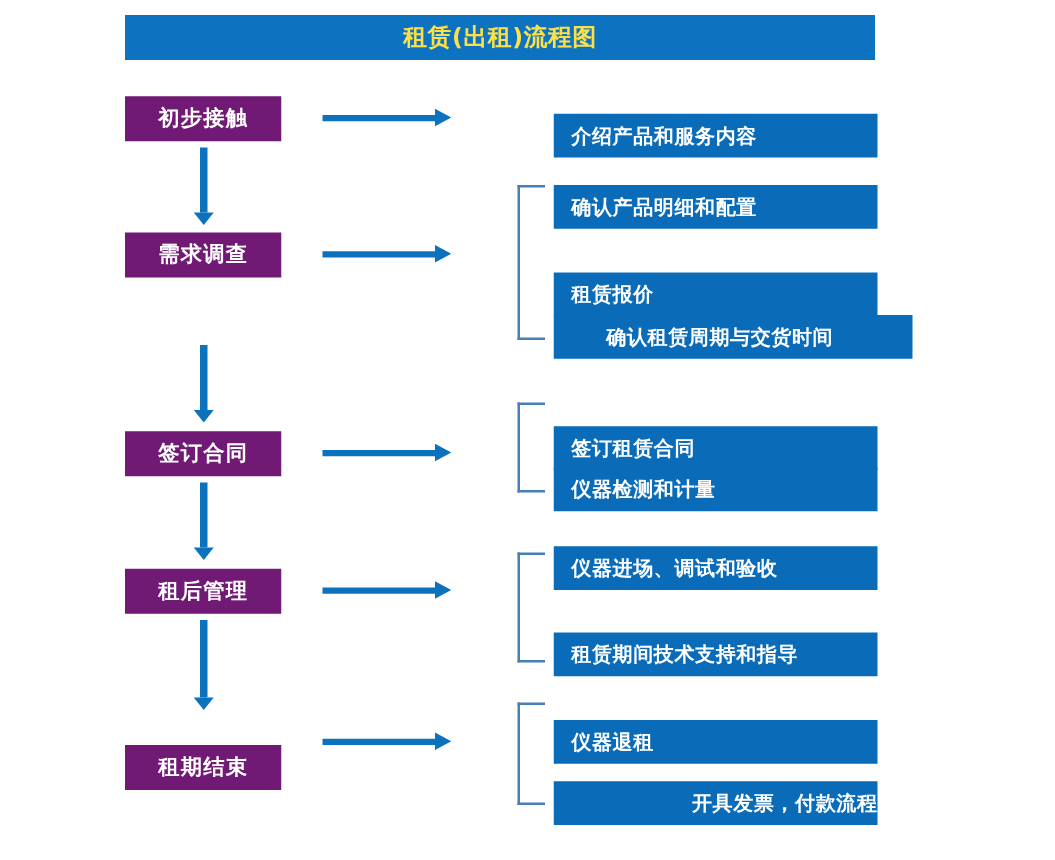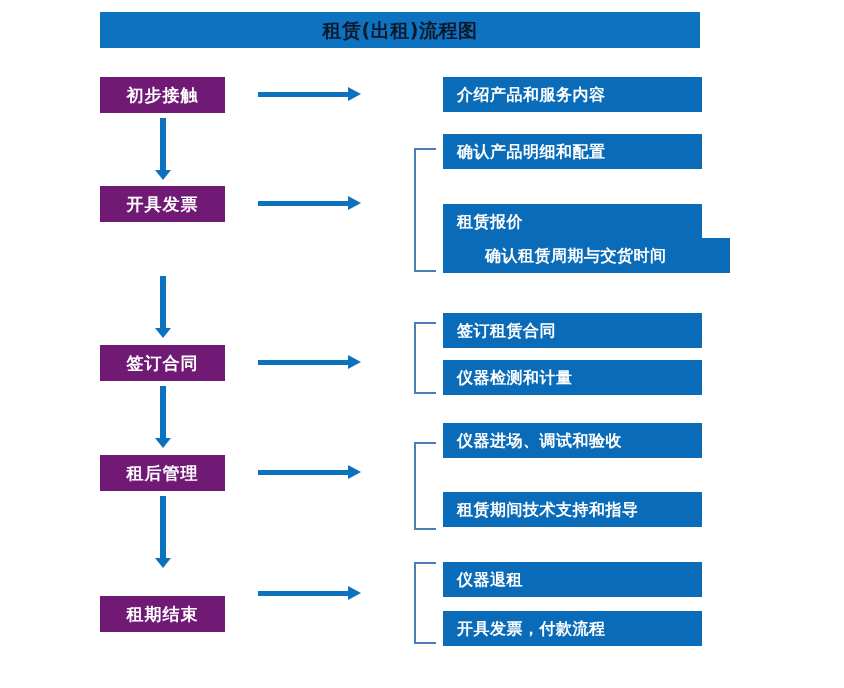--- a/index.html
+++ b/index.html
@@ -29,21 +29,21 @@
     left: 100px;
     top: 12px;
     width: 600px;
     height: 36px;
     background: #0d73c0;
     display: flex;
     align-items: center;
     justify-content: center;
   }
   .title-bar .title-text {
-    color: #0f172a;
+    color: #fde047;
     font-size: 19px;
     font-weight: bold;
     letter-spacing: 0.5px;
     line-height: 1;
   }
 
   
   .stage-box {
     position: absolute;
     left: 100px;
@@ -64,20 +64,21 @@
 
   
   .detail-box {
     position: absolute;
     left: 443px;
     width: 259px;
     height: 35px;
     background: #0a6cb8;
     display: flex;
     align-items: center;
+    margin-top: 14px;
   }
   .detail-box .detail-text {
     color: #ffffff;
     font-size: 16px;
     font-weight: bold;
     line-height: 1;
     padding-left: 14px;
     letter-spacing: 0.5px;
   }
 
@@ -171,21 +172,21 @@
         <span class="stage-text">初步接触</span>
       </div>
       <div class="h-arrow" style="top: 87px;">
         <div class="h-stem"></div>
         <div class="h-head"></div>
       </div>
       <div class="detail-box" style="top: 77px;">
         <span class="detail-text">介绍产品和服务内容</span>
       </div>
       <div class="stage-box" style="top: 186px;">
-        <span class="stage-text">开具发票</span>
+        <span class="stage-text">需求调查</span>
       </div>
       <div class="h-arrow" style="top: 196px;">
         <div class="h-stem"></div>
         <div class="h-head"></div>
       </div>
       <div class="bracket" style="top: 148px; height: 124px;"></div>
       <div class="detail-box" style="top: 134px;">
         <span class="detail-text">确认产品明细和配置</span>
       </div>
       <div class="detail-box" style="top: 204px;">
@@ -195,21 +196,21 @@
         <span class="detail-text">确认租赁周期与交货时间</span>
       </div>
       <div class="stage-box" style="top: 345px;">
         <span class="stage-text">签订合同</span>
       </div>
       <div class="h-arrow" style="top: 355px;">
         <div class="h-stem"></div>
         <div class="h-head"></div>
       </div>
       <div class="bracket" style="top: 322px; height: 72px;"></div>
-      <div class="detail-box" style="top: 313px;">
+      <div class="detail-box" style="top: 327px;">
         <span class="detail-text">签订租赁合同</span>
       </div>
       <div class="detail-box" style="top: 360px;">
         <span class="detail-text">仪器检测和计量</span>
       </div>
       <div class="stage-box" style="top: 455px;">
         <span class="stage-text">租后管理</span>
       </div>
       <div class="h-arrow" style="top: 465px;">
         <div class="h-stem"></div>
@@ -226,18 +227,18 @@
         <span class="stage-text">租期结束</span>
       </div>
       <div class="h-arrow" style="top: 586px;">
         <div class="h-stem"></div>
         <div class="h-head"></div>
       </div>
       <div class="bracket" style="top: 562px; height: 82px;"></div>
       <div class="detail-box" style="top: 562px;">
         <span class="detail-text">仪器退租</span>
       </div>
-      <div class="detail-box" style="top: 611px;">
+      <div class="detail-box" style="top: 611px; justify-content: flex-end;">
         <span class="detail-text">开具发票，付款流程</span>
       </div>
     </div>
 
 </div>
 
 </body></html>

